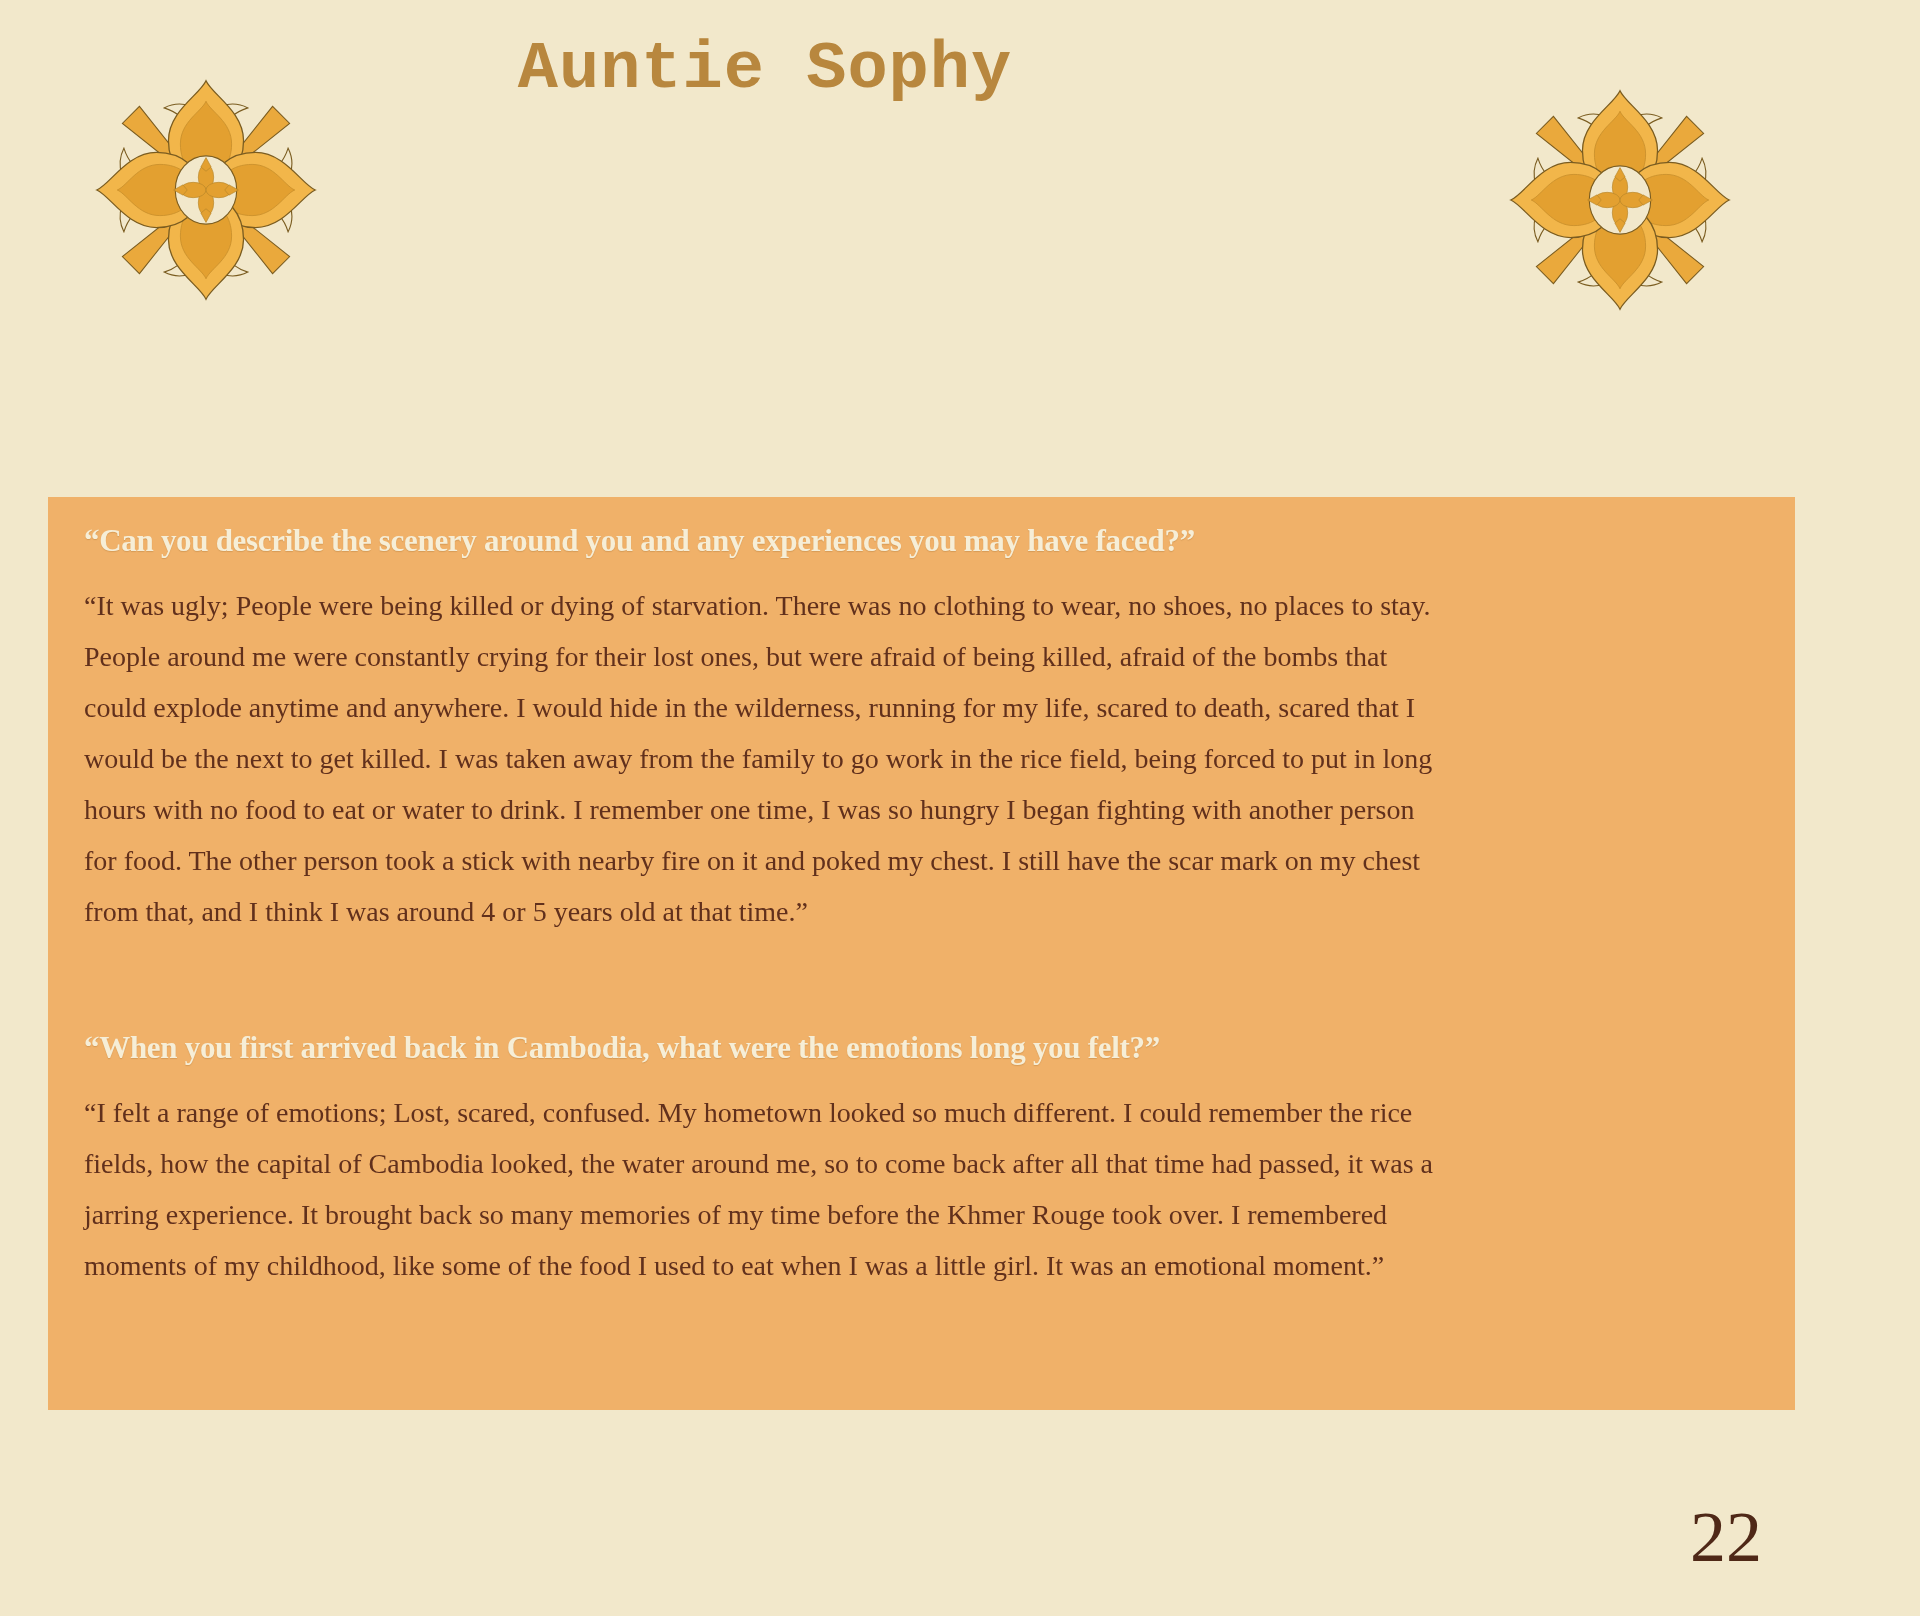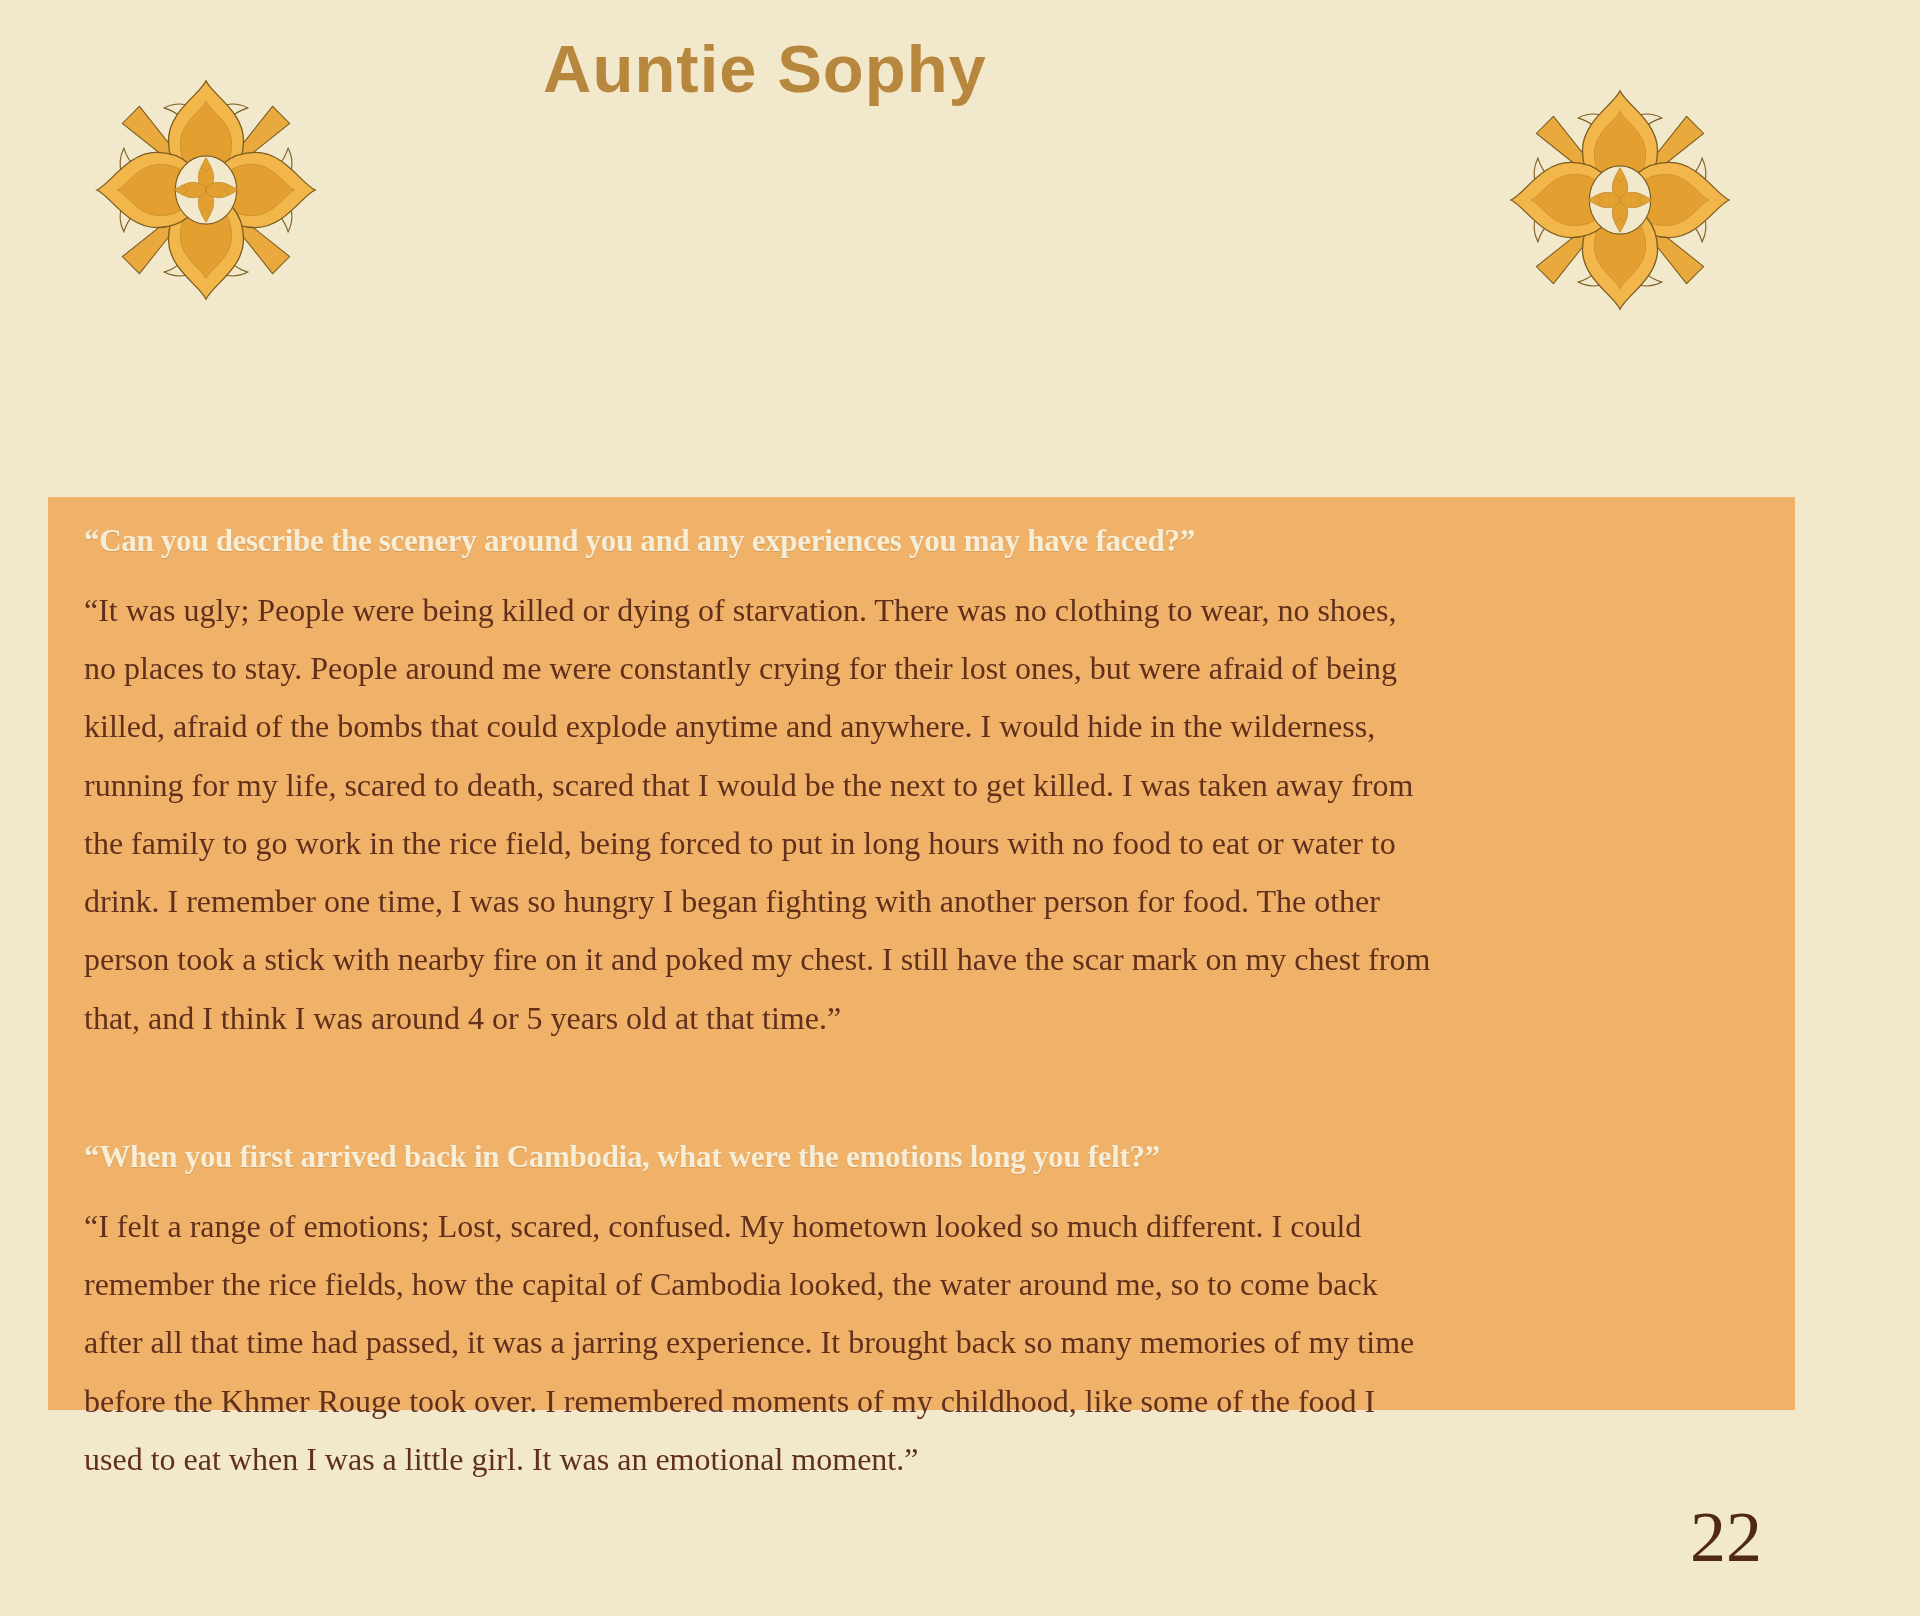--- a/index.html
+++ b/index.html
@@ -17,21 +17,21 @@
 
   
   .header-text {
     position: absolute;
     left: 365px;
     top: 34px;
     width: 800px;
     text-align: center;
   }
   .page-title {
-    font-family: Liberation Sans, sans-serif;
+    font-family: Liberation Mono, monospace;
     font-weight: 700;
     font-size: 67px;
     line-height: 1.05;
     color: #b8873e;
     letter-spacing: 1px;
     margin: 0;
   }
   .intro-text {
     margin: 22px auto 0 auto;
     width: 770px;
@@ -63,21 +63,21 @@
   .qa-question {
     font-family: "Liberation Serif", serif;
     font-weight: 700;
     font-size: 31px;
     letter-spacing: -0.3px;
     color: #f6eed7;
     margin: 0;
     text-shadow: 0 1px 1px rgba(140,90,30,0.25);
   }
   .qa-answer {
-    font-size: 32px;
+    font-size: 28px;
     line-height: 1.82;
     color: #61301c;
     margin: 22px 0 0 0;
     max-width: 1350px;
   }
   .qa-section + .qa-section { margin-top: 92px; }
 
   
   .page-number {
     position: absolute;

